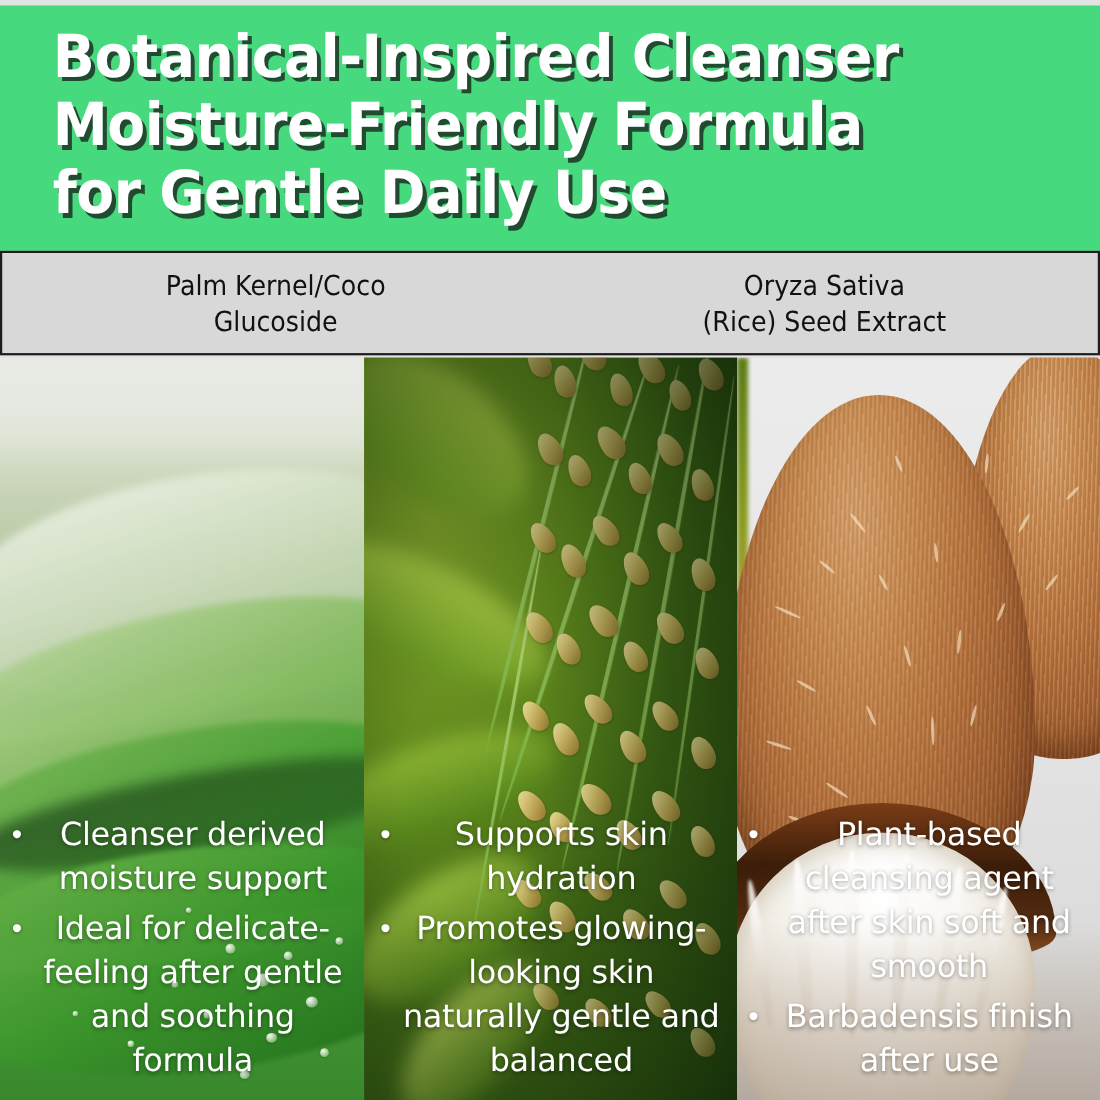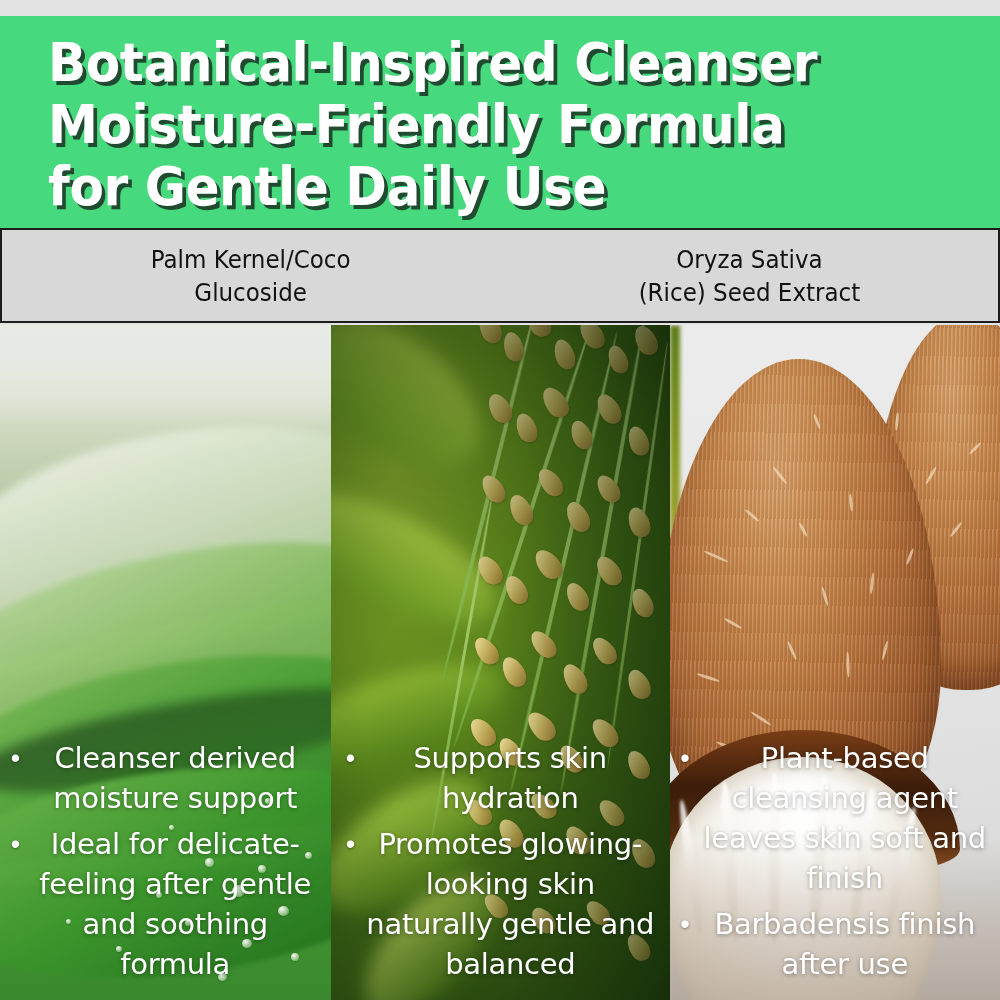--- a/index.html
+++ b/index.html
@@ -16,21 +16,21 @@
     position: relative;
     width: 1000px;
     height: 1000px;
     background: #e3e3e3;
     overflow: hidden;
   }
 
   
   .header-banner {
     position: absolute;
-    left: 0; top: 16px;
+    left: 0; top: 5px;
     width: 1000px;
     height: 227px;
     background: #47d97d;
     overflow: hidden;
   }
   .header-title {
     position: absolute;
     left: 48px;
     top: 16px;
     width: 900px;
@@ -509,21 +509,21 @@
             <i style="left:54%;top:6%;width:12px;height:56%;transform:rotate(4deg);"></i>
             <i style="left:70%;top:10%;width:11px;height:50%;transform:rotate(8deg);"></i>
             <i style="left:84%;top:16%;width:10px;height:44%;transform:rotate(12deg);"></i>
           </div>
         </div>
         <div class="coco-bottom-shadow"></div>
       </div>
       <div class="bullets">
         <div class="bullet-row">
           <span class="bullet-dot">•</span>
-          <span class="bullet-text">Plant-based cleansing agent leaves skin soft and finish</span>
+          <span class="bullet-text">Plant-based cleansing agent after skin soft and smooth</span>
         </div>
         <div class="bullet-row">
           <span class="bullet-dot">•</span>
           <span class="bullet-text">Barbadensis finish after use</span>
         </div>
       </div>
     </div>
 
   </div>
 </div>

